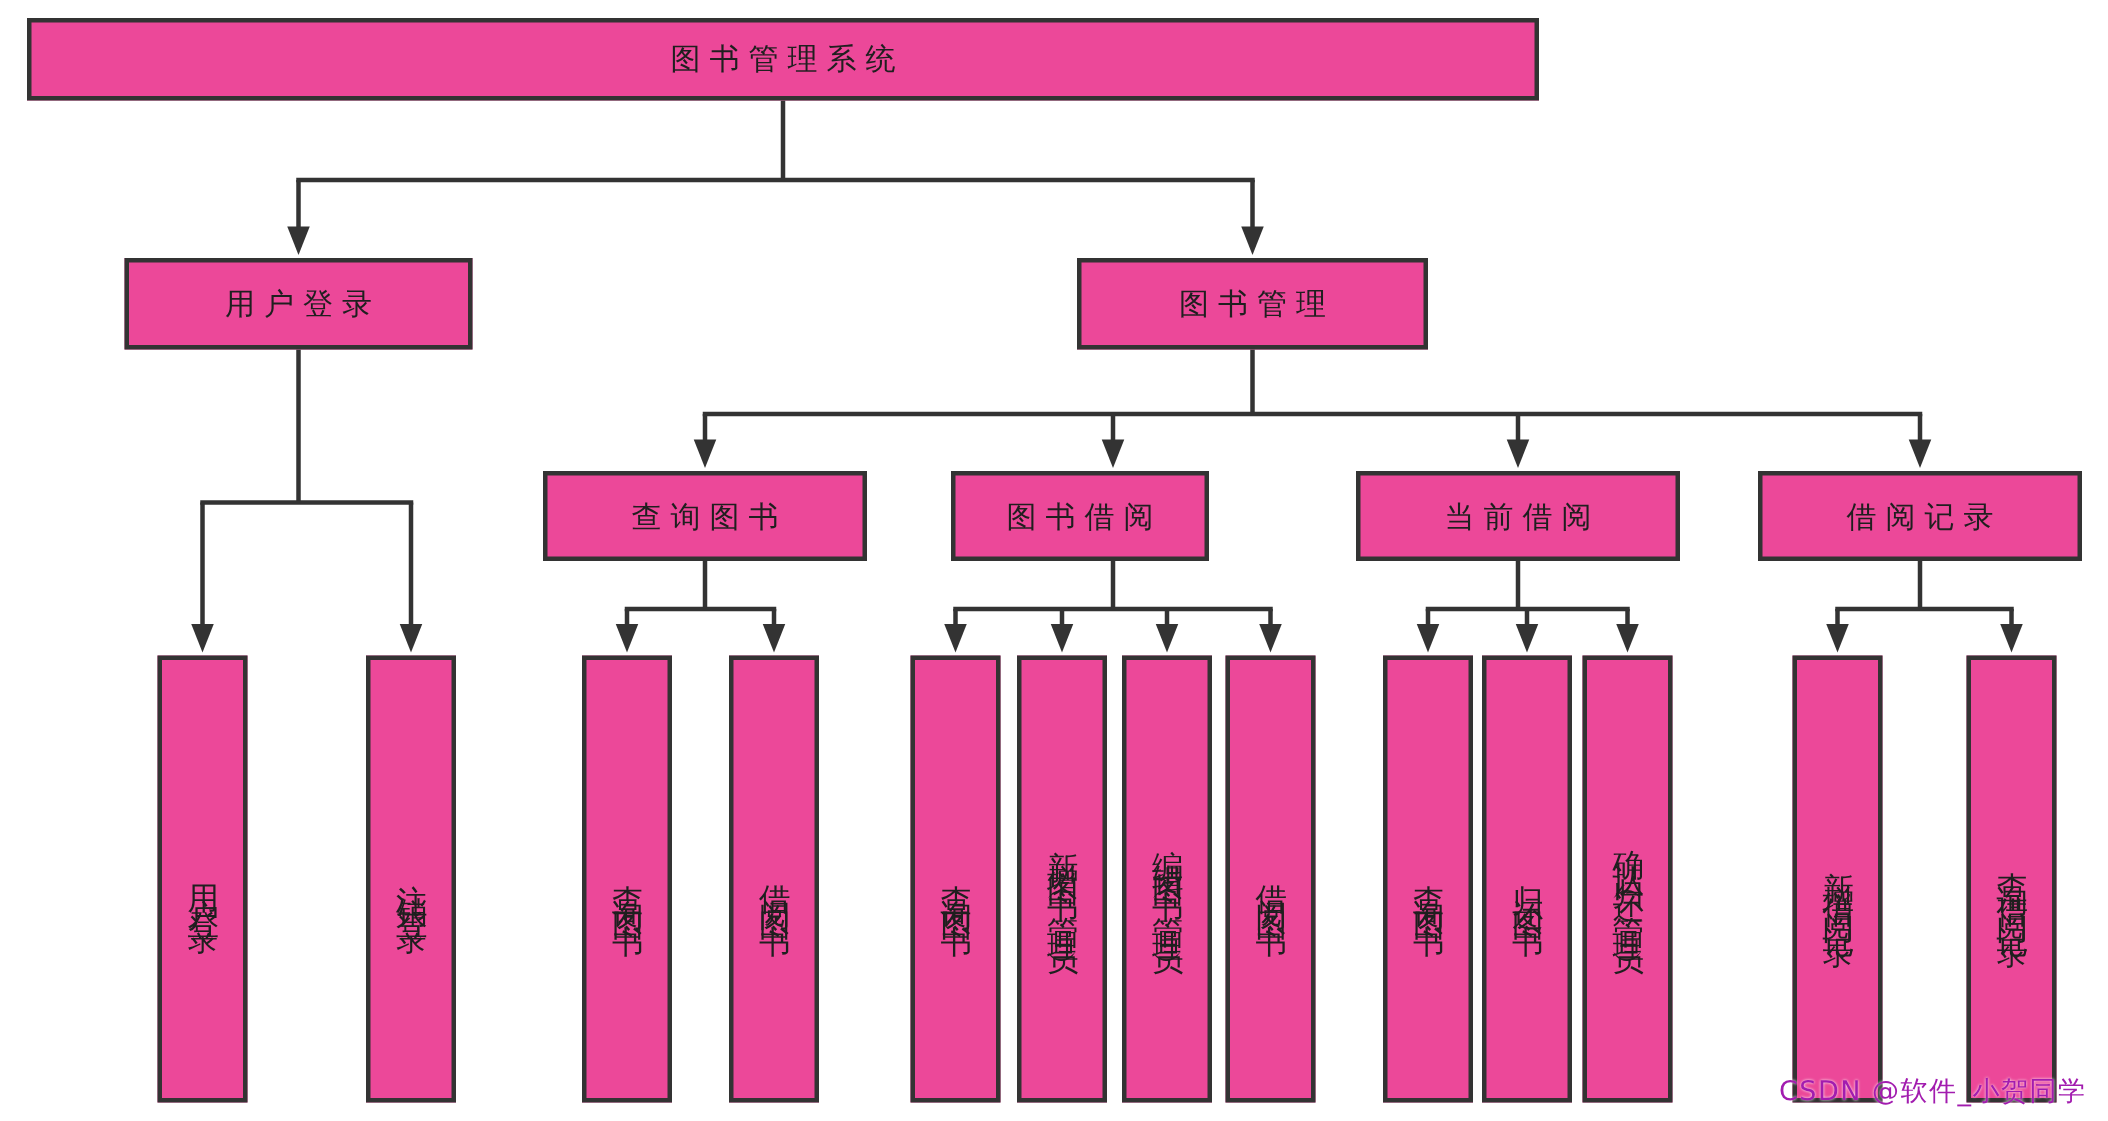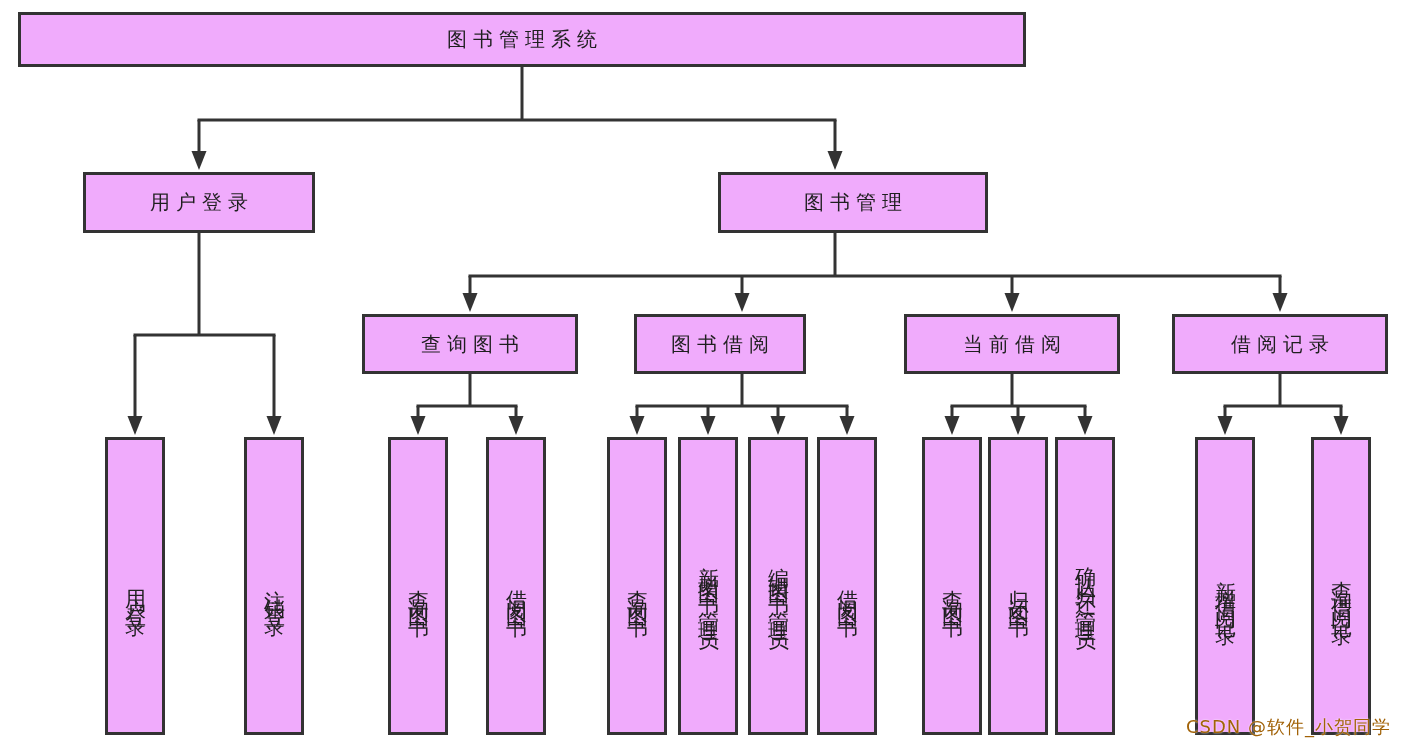--- a/index.html
+++ b/index.html
@@ -13,21 +13,21 @@
   }
   #connectors {
     position: absolute;
     left: 0; top: 0;
     width: 1405px; height: 747px;
     display: block;
   }
   .node {
     position: absolute;
     box-sizing: border-box;
-    background: #f0abfc;
+    background: #ec4899;
     border: 3px solid #333333;
     display: flex;
     align-items: center;
     justify-content: center;
     color: #1f1f1f;
   }
   .node.horizontal .lbl {
     font-size: 20px;
     letter-spacing: 6px;
     white-space: nowrap;
@@ -42,21 +42,21 @@
     margin-bottom: -9px; 
     line-height: 1.1;
     white-space: nowrap;
   }
   .watermark {
     position: absolute;
     right: 14px;
     bottom: 8px;
     font-size: 18px;
     letter-spacing: 1px;
-    color: #a16207;
+    color: #a21caf;
     white-space: nowrap;
     text-shadow: 0 0 2px #ffffff;
   }
 </style>
 </head>
 <body>
 
 <div class="canvas">
   <svg id="connectors" xmlns="http://www.w3.org/2000/svg" viewBox="0 0 1405 747">
       <line x1="522" y1="67" x2="522" y2="120" stroke="#333333" stroke-width="3"></line>
@@ -112,21 +112,21 @@
       <line x1="1341" y1="406" x2="1341" y2="419" stroke="#333333" stroke-width="3"></line>
       <polygon points="1333.5,416 1348.5,416 1341,435" fill="#333333"></polygon>
     </svg>
   <div id="nodes-layer">
       <div class="node horizontal" style="left: 18px; top: 12px; width: 1008px; height: 55px;">
         <span class="lbl">图书管理系统</span>
       </div>
       <div class="node horizontal" style="left: 83px; top: 172px; width: 232px; height: 61px;">
         <span class="lbl">用户登录</span>
       </div>
-      <div class="node horizontal" style="left: 718px; top: 172px; width: 270px; height: 61px;">
+      <div class="node horizontal" style="left: 718px; top: 172px; width: 234px; height: 61px;">
         <span class="lbl">图书管理</span>
       </div>
       <div class="node horizontal" style="left: 362px; top: 314px; width: 216px; height: 60px;">
         <span class="lbl">查询图书</span>
       </div>
       <div class="node horizontal" style="left: 634px; top: 314px; width: 172px; height: 60px;">
         <span class="lbl">图书借阅</span>
       </div>
       <div class="node horizontal" style="left: 904px; top: 314px; width: 216px; height: 60px;">
         <span class="lbl">当前借阅</span>

